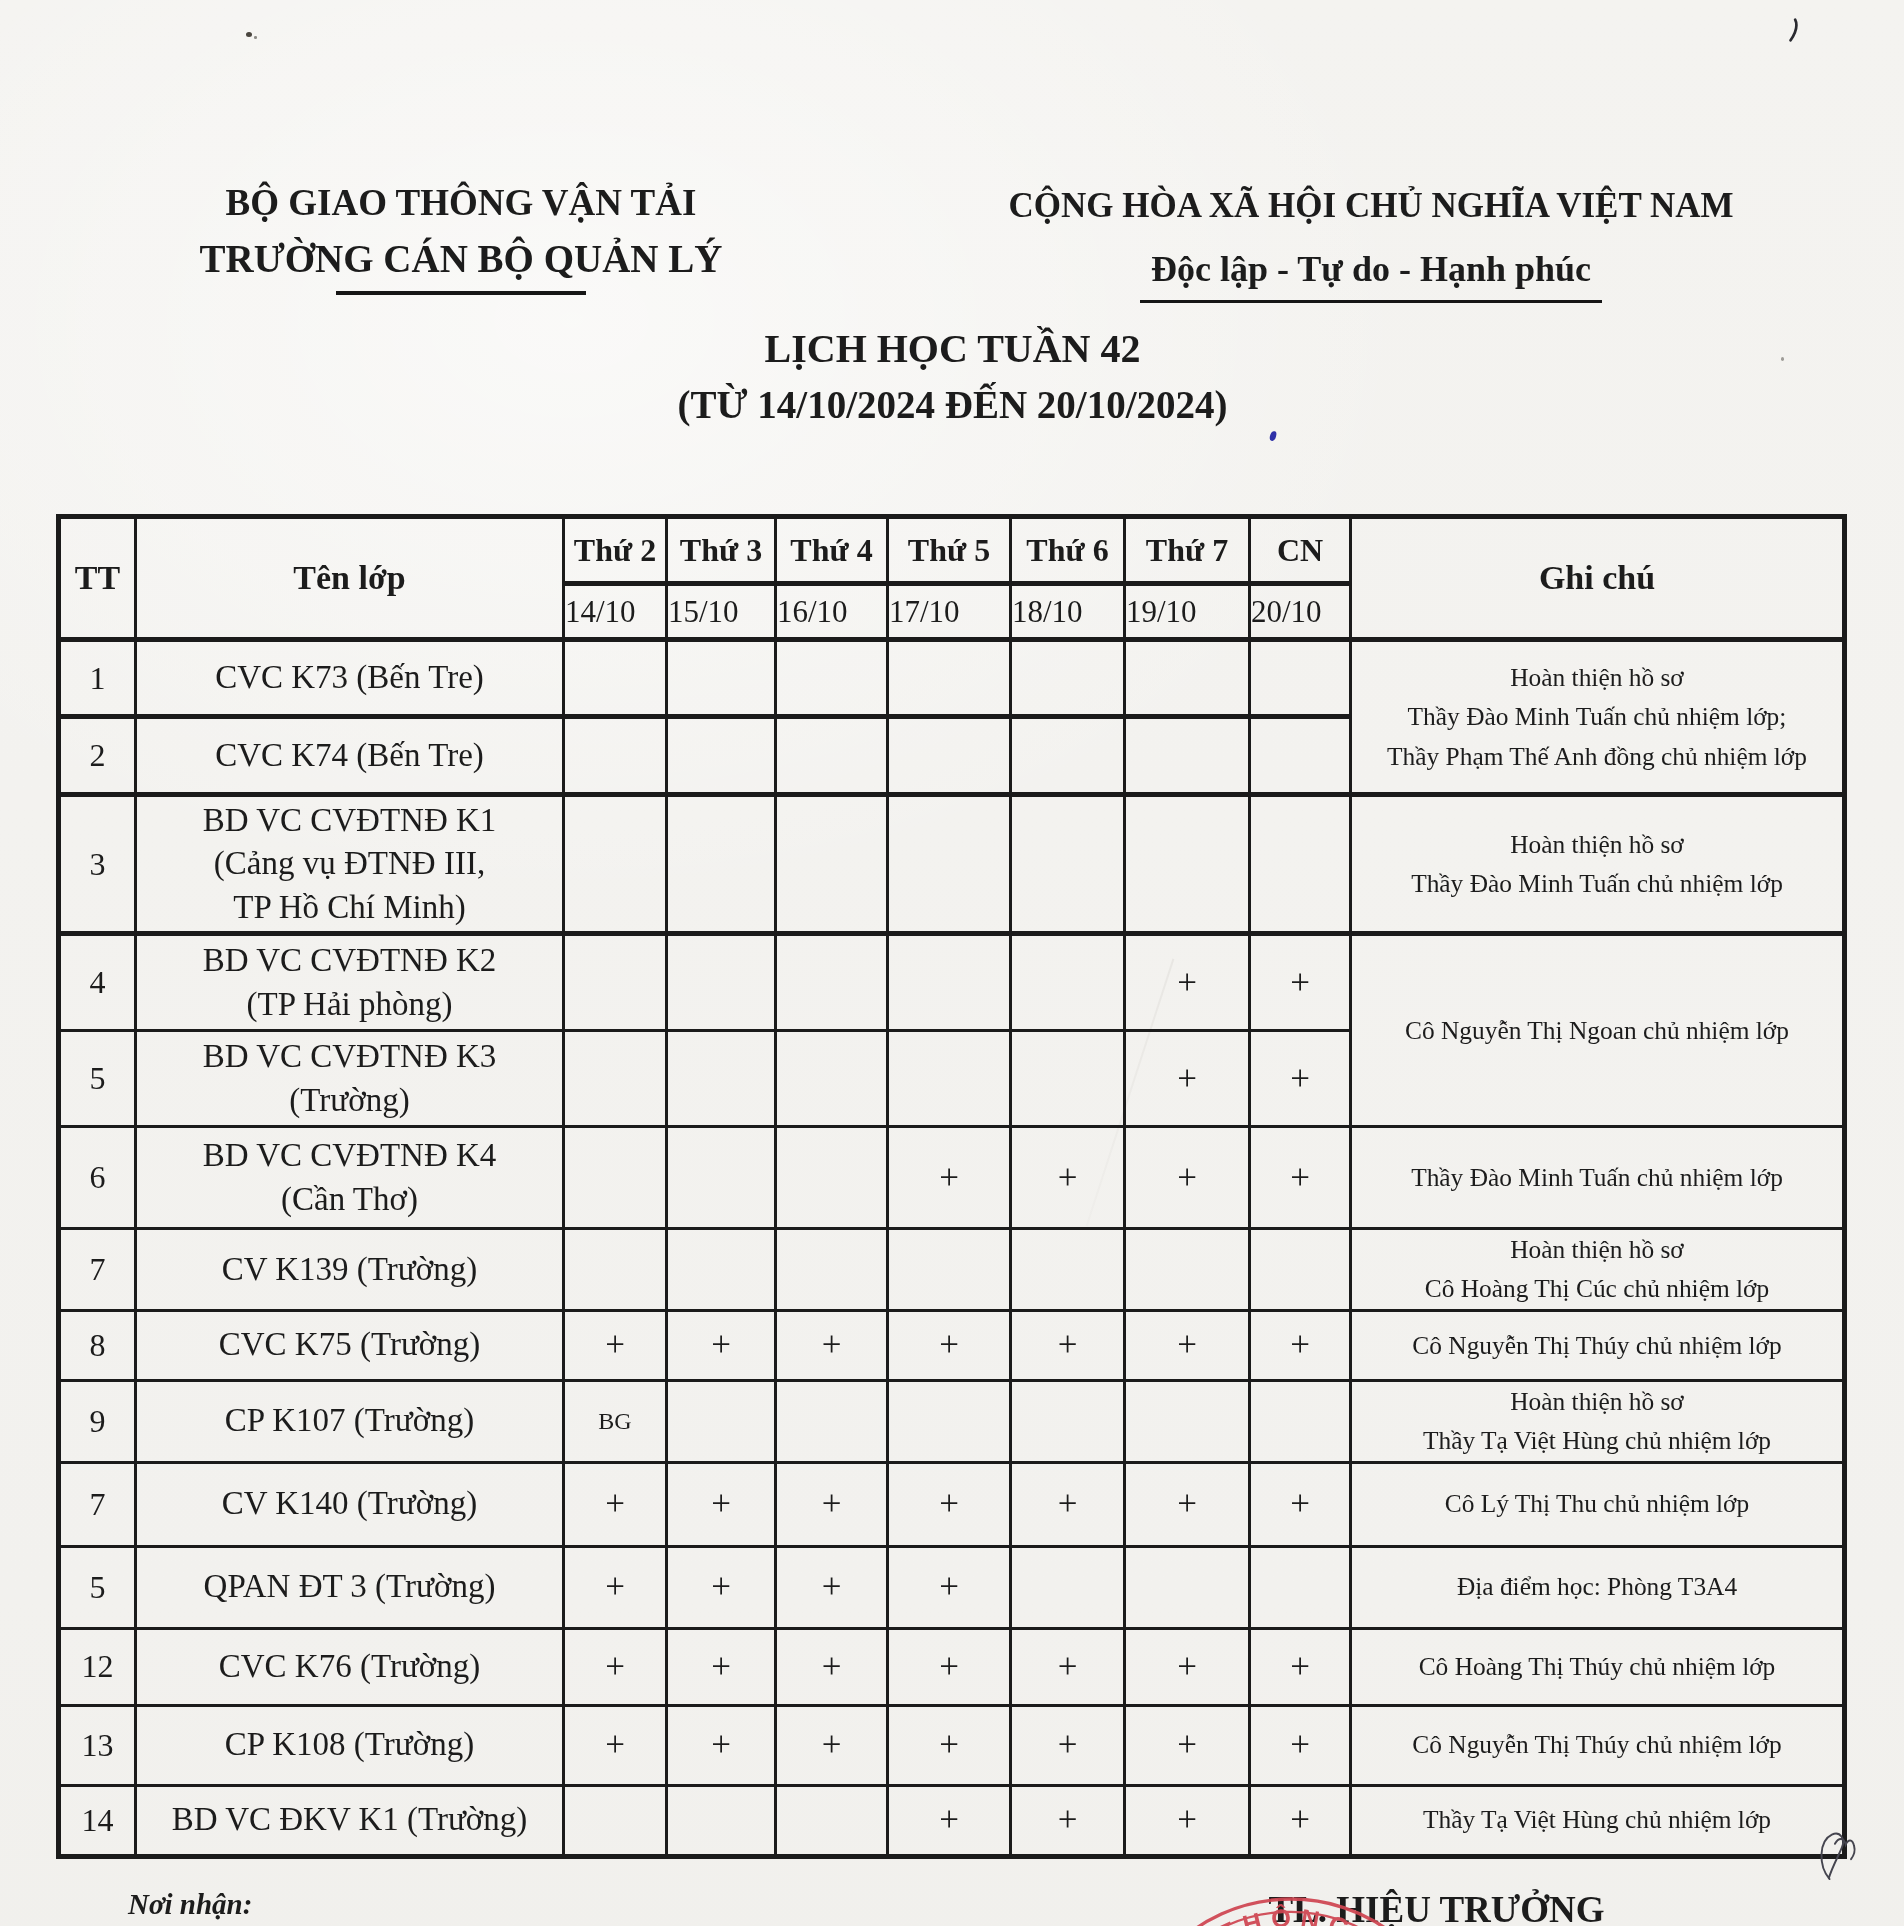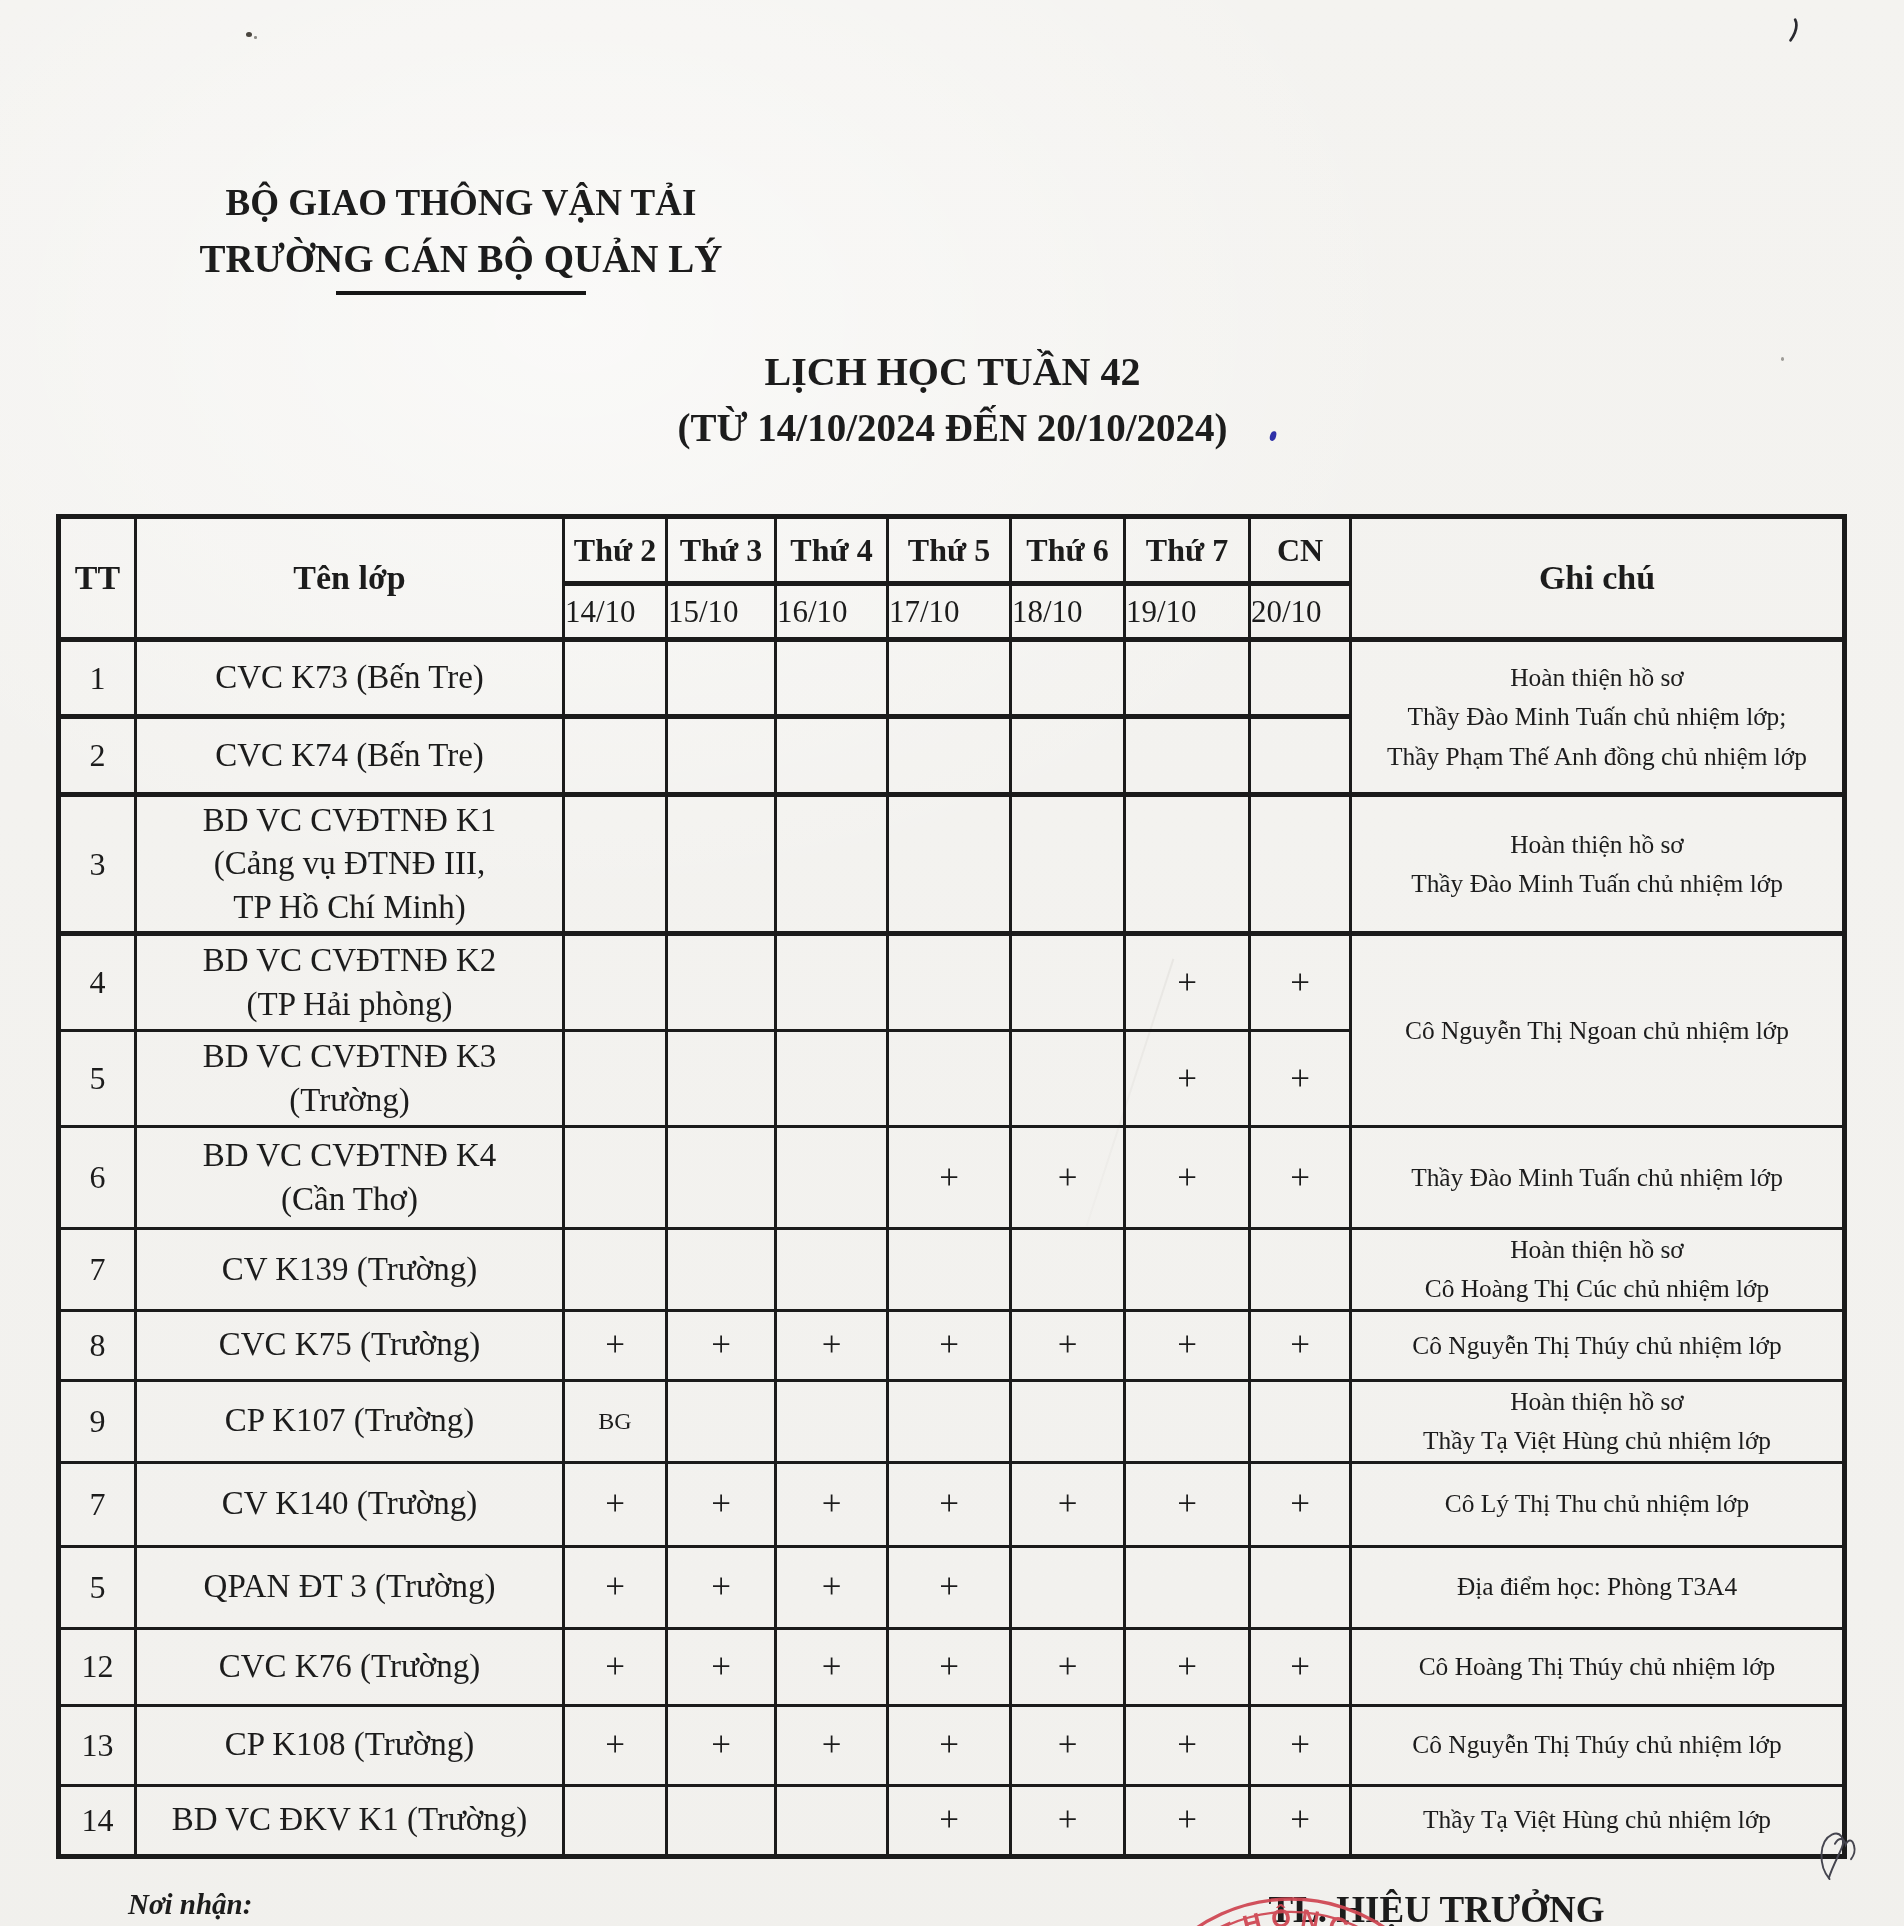--- a/index.html
+++ b/index.html
@@ -19,21 +19,21 @@
   
   .org-left{left:143px;top:181px;width:636px;}
   .org-left .l1{font-size:37px;font-weight:bold;margin-bottom:12.3px;}
   .org-left .l2{font-size:39px;font-weight:bold;margin-bottom:3px;}
   .org-left .l3{font-size:39px;font-weight:bold;}
   .rule-left{width:250px;height:3.9px;background:#161616;margin:10px auto 0;}
   .org-right{left:986px;top:186px;width:770px;}
   .org-right .l1{font-size:35px;font-weight:bold;margin-bottom:21.6px;}
   .org-right .l2{font-size:36px;font-weight:bold;}
   .rule-right{width:462px;height:3.9px;background:#161616;margin:10px auto 0;}
-  .title-block{left:548px;top:348px;width:809px;}
+  .title-block{left:548px;top:325px;width:809px;}
   .title-block .t1{font-size:40px;font-weight:bold;margin-bottom:10px;}
   .title-block .t2{font-size:39px;font-weight:bold;}
 
   
   #sched{position:absolute;left:56px;top:514px;border-collapse:collapse;table-layout:fixed;font-family:Liberation Serif, serif;}
   #sched th,#sched td{border:3.9px solid #1b1b1b;padding:0;vertical-align:middle;}
   #sched{border:5.8px solid #1b1b1b;}
   #sched thead th{border-bottom-width:5.4px;}
   #sched tr.thick>td{border-bottom-width:5.4px;}
   .h-main{font-size:34px;font-weight:bold;text-align:center;}
@@ -74,20 +74,25 @@
   <div class="wrinkle"></div>
 
   <div class="speck" style="left:1781px;top:357px;width:3.1px;height:3.5px;opacity:.5;"></div>
 
   <div class="abs center org-left">
     <div class="l1">BỘ GIAO THÔNG VẬN TẢI</div>
     <div class="l2">TRƯỜNG CÁN BỘ QUẢN LÝ</div>
     <div class="rule-left"></div>
   </div>
 
+  <div class="abs center org-right">
+    <div class="l1">CỘNG HÒA XÃ HỘI CHỦ NGHĨA VIỆT NAM</div>
+    <div class="l2">Độc lập - Tự do - Hạnh phúc</div>
+    <div class="rule-right"></div>
+  </div>
 
   <div class="abs center title-block">
     <div class="t1">LỊCH HỌC TUẦN 42</div>
     <div class="t2">(TỪ 14/10/2024 ĐẾN 20/10/2024)</div>
   </div>
 
   <table id="sched">
     <colgroup>
       <col style="width:77px">
         <col style="width:428px">

